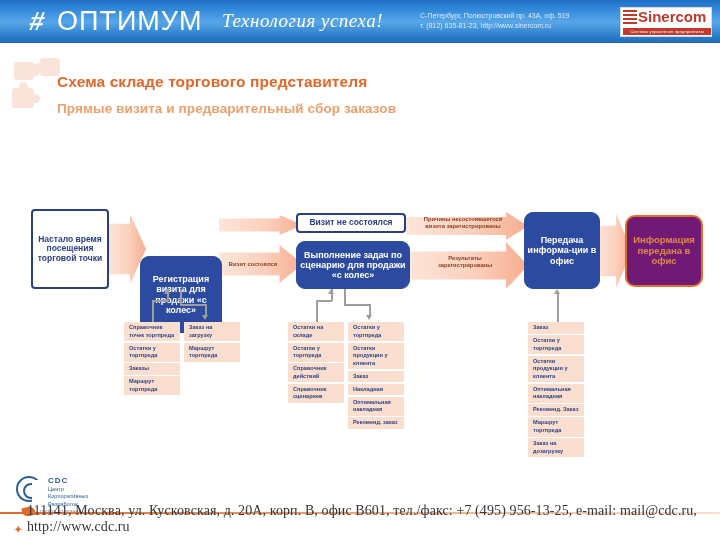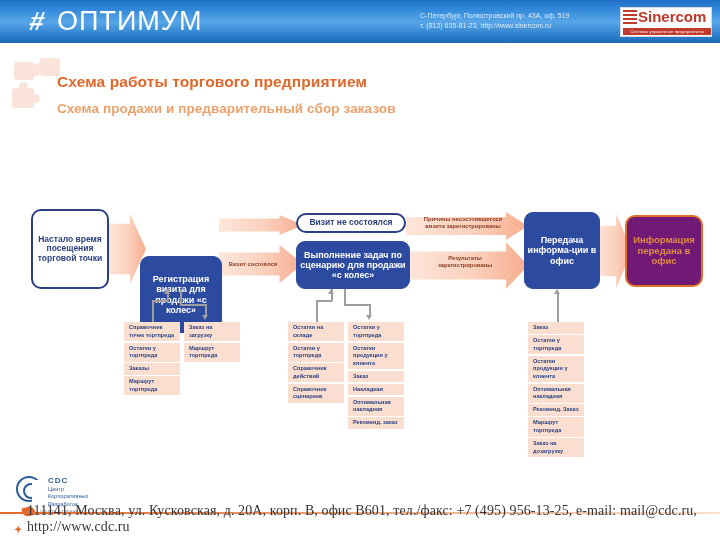--- a/index.html
+++ b/index.html
@@ -93,21 +93,21 @@
   .node {
     position: absolute;
     display: flex; align-items: center; justify-content: center;
     text-align: center;
     font-weight: bold;
     line-height: 1.12;
   }
   .node-white {
     background: #ffffff;
     border: 2px solid #2a3f82;
-    border-radius: 10px;
+    border-radius: 4px;
     color: #2a3f82;
   }
   .node-blue {
     background: #2b4aa0;
     border: 1px solid #2b4aa0;
     border-radius: 9px;
     color: #ffffff;
   }
   .node-orange {
     background: #701a75;
@@ -226,37 +226,38 @@
     font-family: "Liberation Serif", serif;
     letter-spacing: 0.1px;
   }
 </style>
 </head>
 <body>
 
 <div class="header">
   <div class="hdr-hash">#</div>
   <div class="hdr-logo">ОПТИМУМ</div>
+  <div class="hdr-slogan">Технология  успеха!</div>
   <div class="hdr-contacts">
     <div>С-Петербург, Полюстровский пр. 43А, оф. 519</div>
     <div>т. (812) 635-81-23, http://www.sinercom.ru</div>
   </div>
   <div class="hdr-sinercom">
     <div class="sc-bars"></div>
     <div class="sc-name">Sinercom</div>
     <div class="sc-sub">Системы управления предприятием</div>
   </div>
 </div>
 
 <div class="puzzle pz1"></div>
 <div class="puzzle pz2"></div>
 <div class="puzzle pz3"></div>
 
-<div class="title">Схема работы торгового предприятием</div>
-<div class="subtitle">Схема продажи и предварительный сбор заказов</div>
+<div class="title">Схема складе торгового представителя</div>
+<div class="subtitle">Прямые визита и предварительный сбор заказов</div>
 
 <div class="bigarrow ar1"></div>
 <div class="bigarrow ar2"></div>
 <div class="bigarrow ar3"></div>
 <div class="bigarrow ar4"></div>
 <div class="bigarrow ar5"></div>
 <div class="bigarrow ar6"></div>
 
 <div class="arlabel" id="lbl-visited">Визит состоялся</div>
 <div class="arlabel" id="lbl-reasons">Причины несостоявшегося визита зарегистрированы</div>

